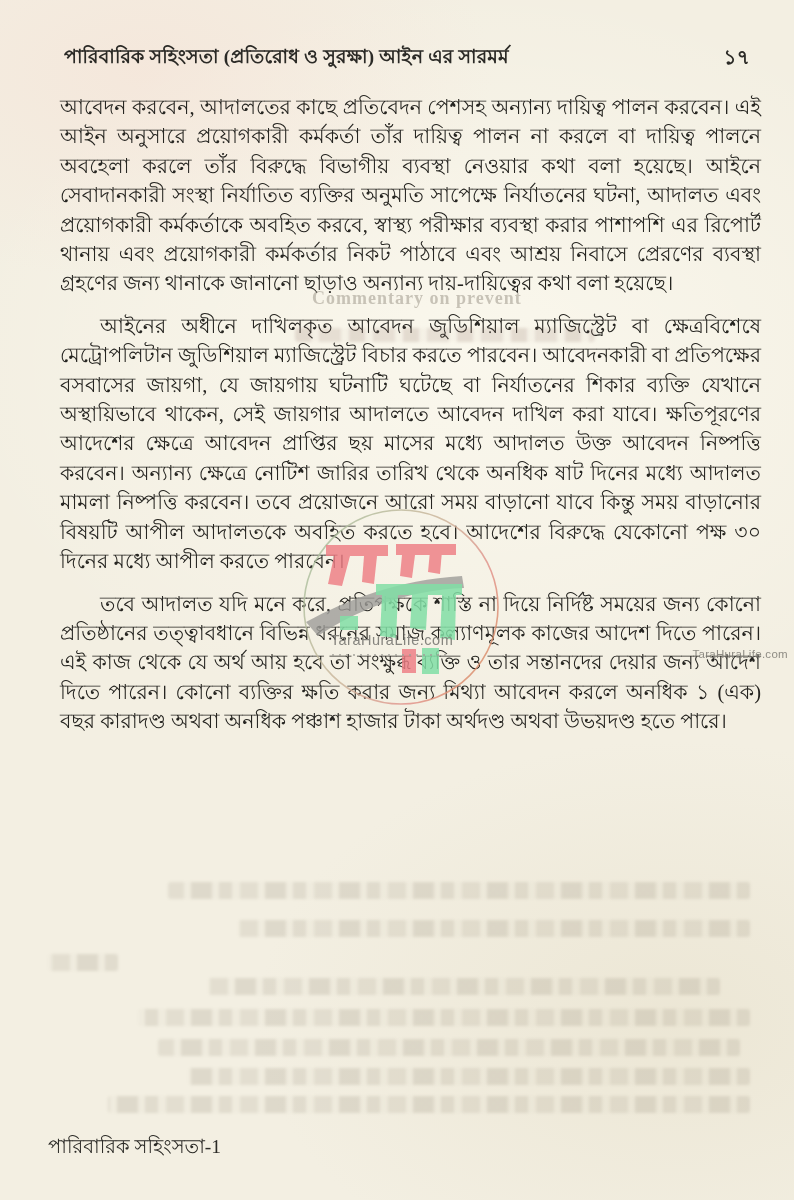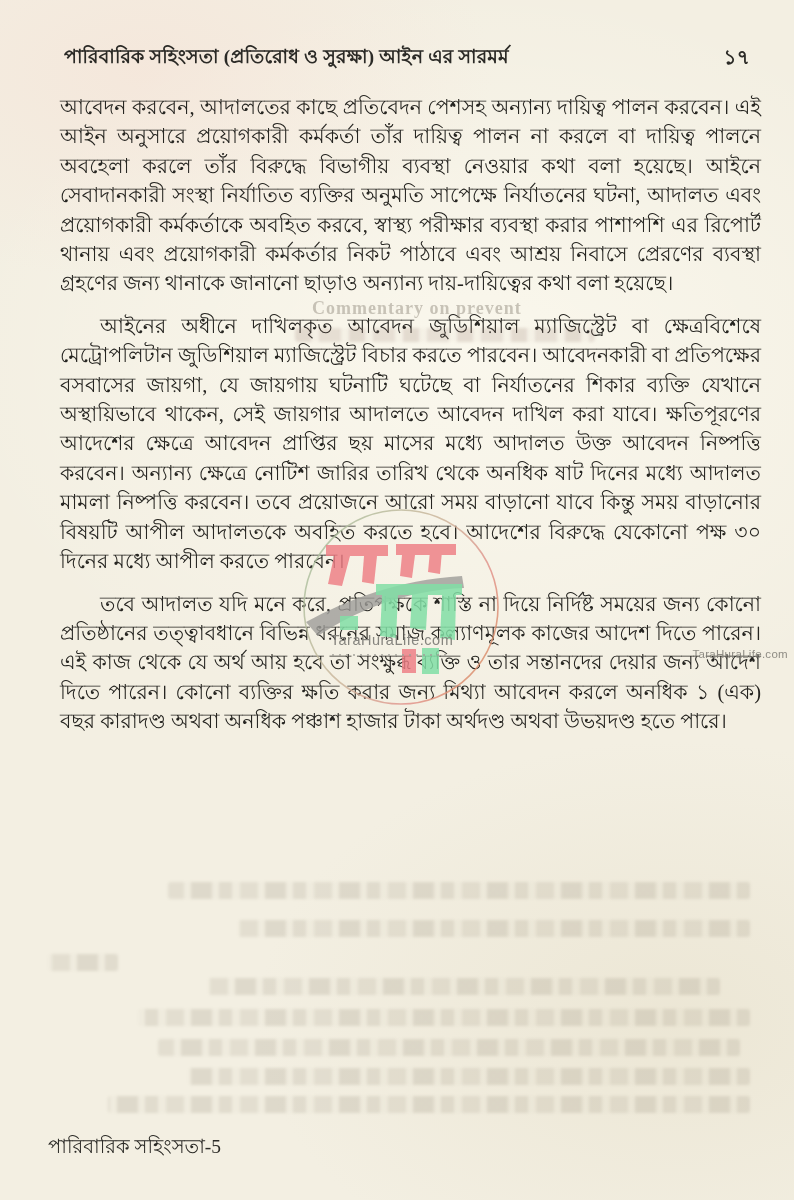--- a/index.html
+++ b/index.html
@@ -36,21 +36,20 @@
   .body-text p.indent { text-indent: 40px; }
 
   .ghost-english {
     position: absolute; top: 288px; left: 312px;
     font-family: "Liberation Serif", serif;
     font-size: 18px; letter-spacing: 1px;
     color: rgba(118,110,96,0.38);
     filter: blur(0.6px);
     white-space: nowrap;
     font-weight: 600;
-    margin-top: 10px;
   }
   .ghost-english2 {
     position: absolute; top: 328px; left: 295px; width: 300px; height: 14px;
     background: repeating-linear-gradient(90deg,
       rgba(150,120,110,0.22) 0 16px, rgba(150,120,110,0.04) 16px 24px,
       rgba(150,120,110,0.18) 24px 46px, rgba(150,120,110,0.03) 46px 54px);
     filter: blur(1.5px); border-radius: 4px;
   }
 
   
@@ -150,15 +149,15 @@
     <div class="bl bl1"></div>
     <div class="bl bl2"></div>
     <div class="bl bl3"></div>
     <div class="bl bl4"></div>
     <div class="bl bl5"></div>
     <div class="bl bl6"></div>
     <div class="bl bl7"></div>
     <div class="bl bl8"></div>
   </div>
 
-  <div class="scan-footer">পারিবারিক সহিংসতা-5</div>
+  <div class="scan-footer">পারিবারিক সহিংসতা-1</div>
 
 </div>
 
 </body></html>

